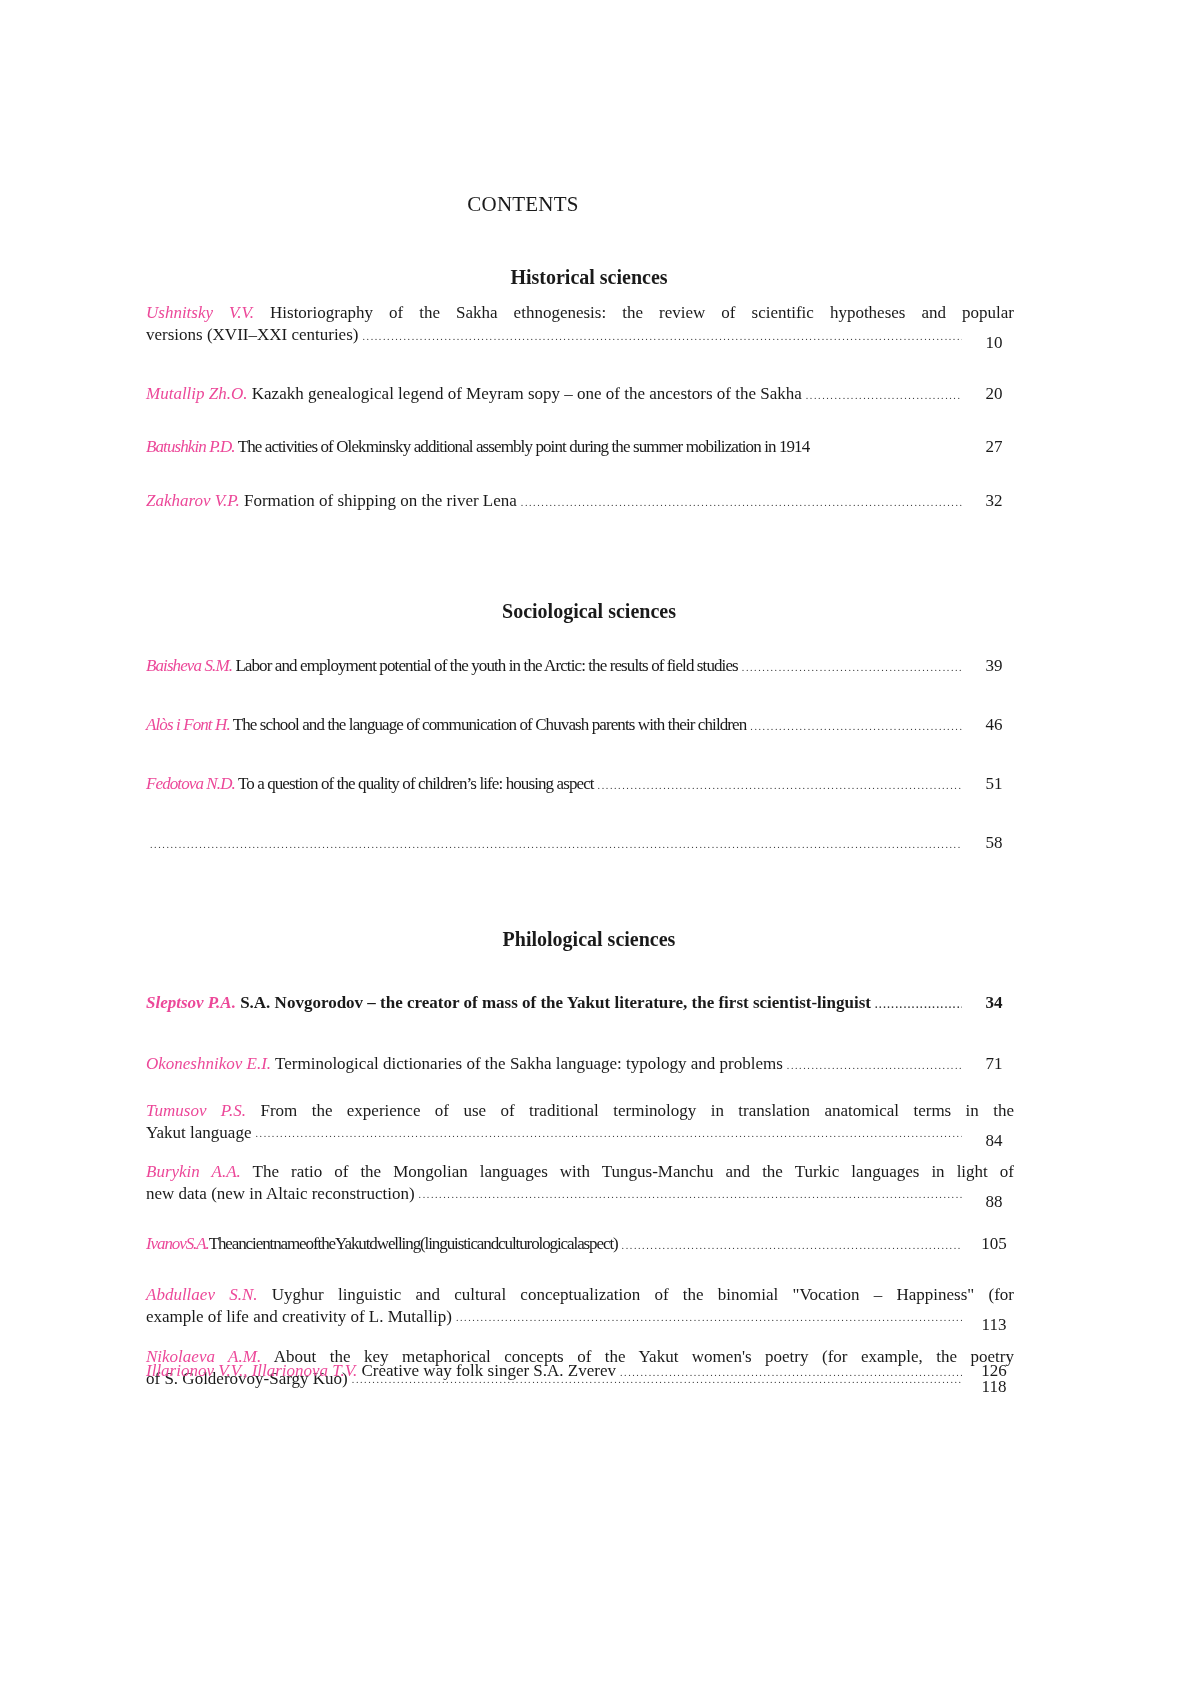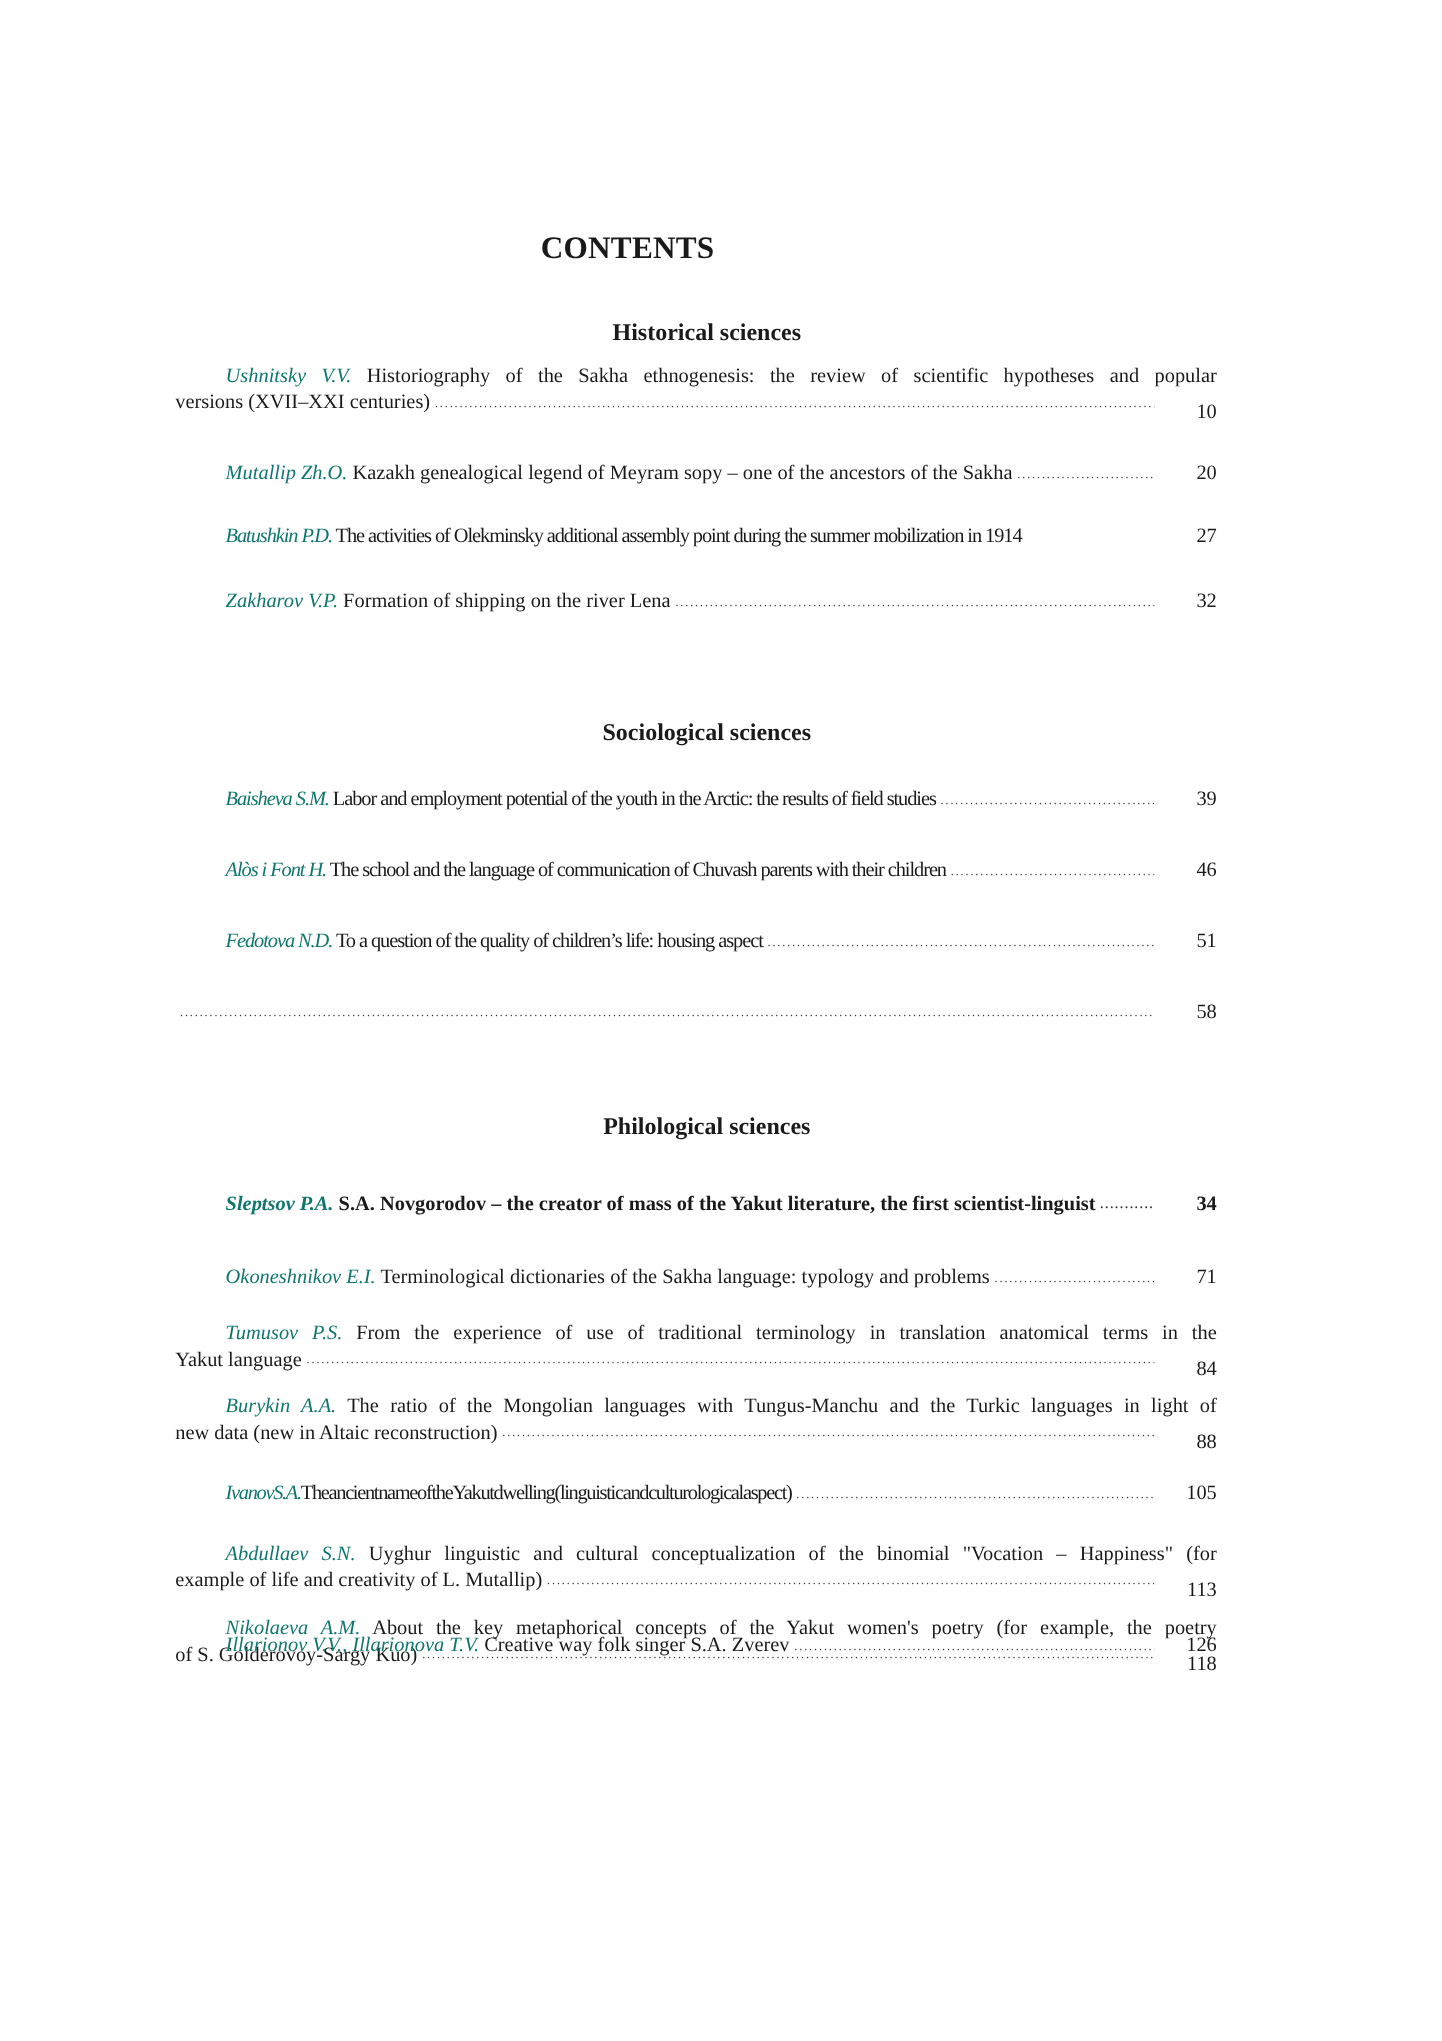--- a/index.html
+++ b/index.html
@@ -18,22 +18,22 @@
     .page {
       position: absolute;
       left: 0; top: 0;
       width: 1202px; height: 1701px;
     }
     .title {
       position: absolute;
       left: 0; width: 1046px;
       top: 192px;
       text-align: center;
-      font-weight: bold;
-      font-size: 26px;
+      font-weight: normal;
+      font-size: 21px;
       letter-spacing: 0.2px;
     }
     .section-heading {
       position: absolute;
       left: 0; width: 1178px;
       text-align: center;
       font-weight: bold;
       font-size: 20px;
     }
     .entry {
@@ -51,22 +51,21 @@
     }
     .entry .text-first {
       display: block;
       width: 868px;
       text-align: justify;
       text-align-last: justify;
       white-space: normal;
     }
     .entry .author {
       font-style: italic;
-      color: #0f766e;
-      margin-left: 42px;
+      color: #ec4899;
     }
     .entry .title-text {
       flex: 0 0 auto;
     }
     .entry .leader {
       flex: 1 1 auto;
       overflow: hidden;
       margin: 0 4px 0 4px;
       position: relative;
       height: 22px;
@@ -77,21 +76,21 @@
       left: 0; bottom: 4px;
       font-size: 10px;
       letter-spacing: 1.6px;
       line-height: 10px;
       color: #333;
       white-space: nowrap;
     }
     .entry .page-no {
       flex: 0 0 auto;
       width: 40px;
-      text-align: right;
+      text-align: center;
       padding-left: 8px;
     }
     .entry .page-no.low {
       position: relative;
       top: 8px;
     }
     .entry .condensed {
       letter-spacing: -0.9px;
     }
   </style>

